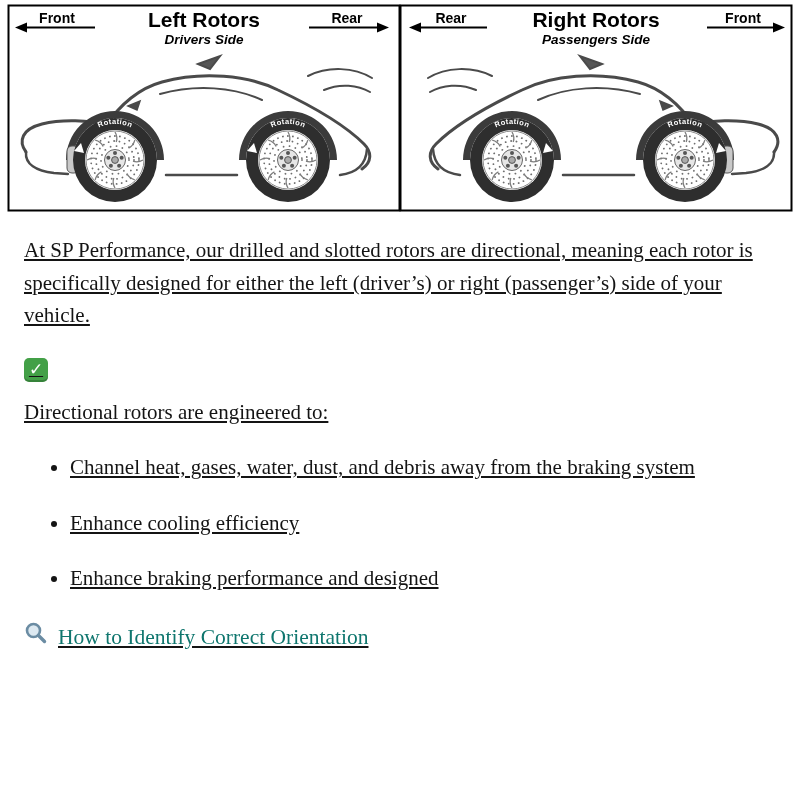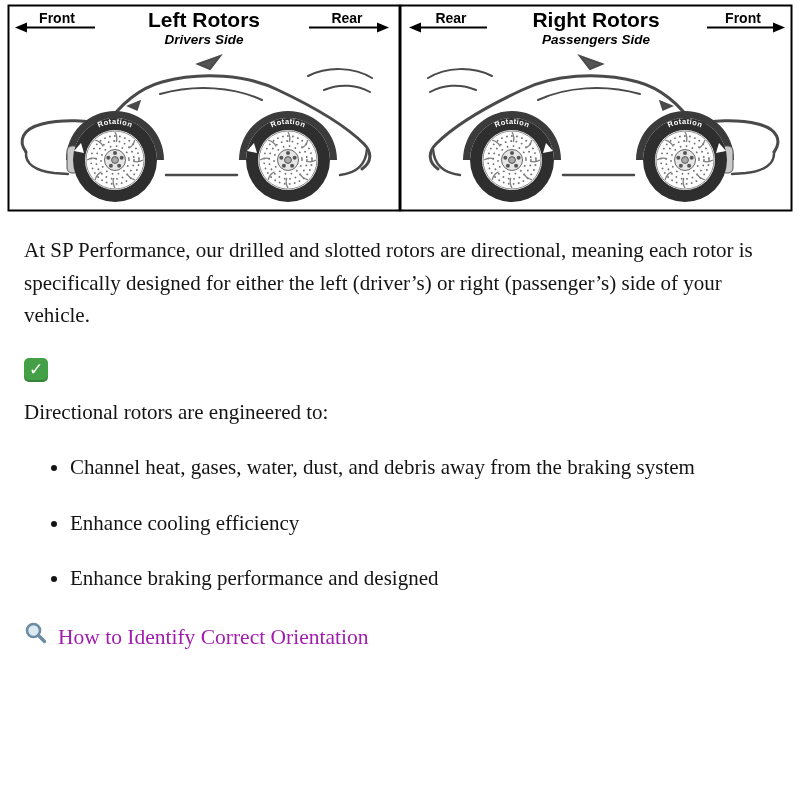--- a/index.html
+++ b/index.html
@@ -5,27 +5,27 @@
   * { box-sizing: border-box; }
   html,body { margin:0; padding:0; }
   body {
     width:800px; height:800px; background:#ffffff;
     font-family:"Liberation Serif", serif; color:#141414;
     overflow:hidden;
   }
   .diagram-wrap { padding:4px 16px 0 7px; }
   .diagram-wrap svg { display:block; }
   svg text { font-family:"Liberation Sans", sans-serif; }
-  .content { padding:10px 12px 0 24px; font-size:21px; line-height:1.55; }
+  .content { padding:10px 12px 0 24px; font-size:21px; line-height:1.55;text-decoration:underline; }
   .intro { margin:12px 0 10px; max-width:752px; }
   h2.section {
     font-size:21.5px; margin:26px 0 14px; font-weight:bold;
     display:flex; align-items:center; gap:10px; color:#111;
   }
-  h2.section.light { font-weight:normal; color:#a21caf; }
+  h2.section.light { font-weight:normal; color:#0f766e; }
   .check {
     width:24px; height:24px; background:#43a047; color:#fff; border-radius:5px;
     display:inline-flex; align-items:center; justify-content:center;
     font-size:17px; font-weight:bold; font-family:"DejaVu Sans", sans-serif;
     box-shadow:inset 0 -2px 0 rgba(0,0,0,.18); flex:0 0 auto;
   }
   .mag { flex:0 0 auto; display:inline-block; }
   ul { margin:10px 0 24px; padding-left:46px; }
   li { margin:23px 0; max-width:700px; }
   p.lead { margin:10px 0 8px; }

